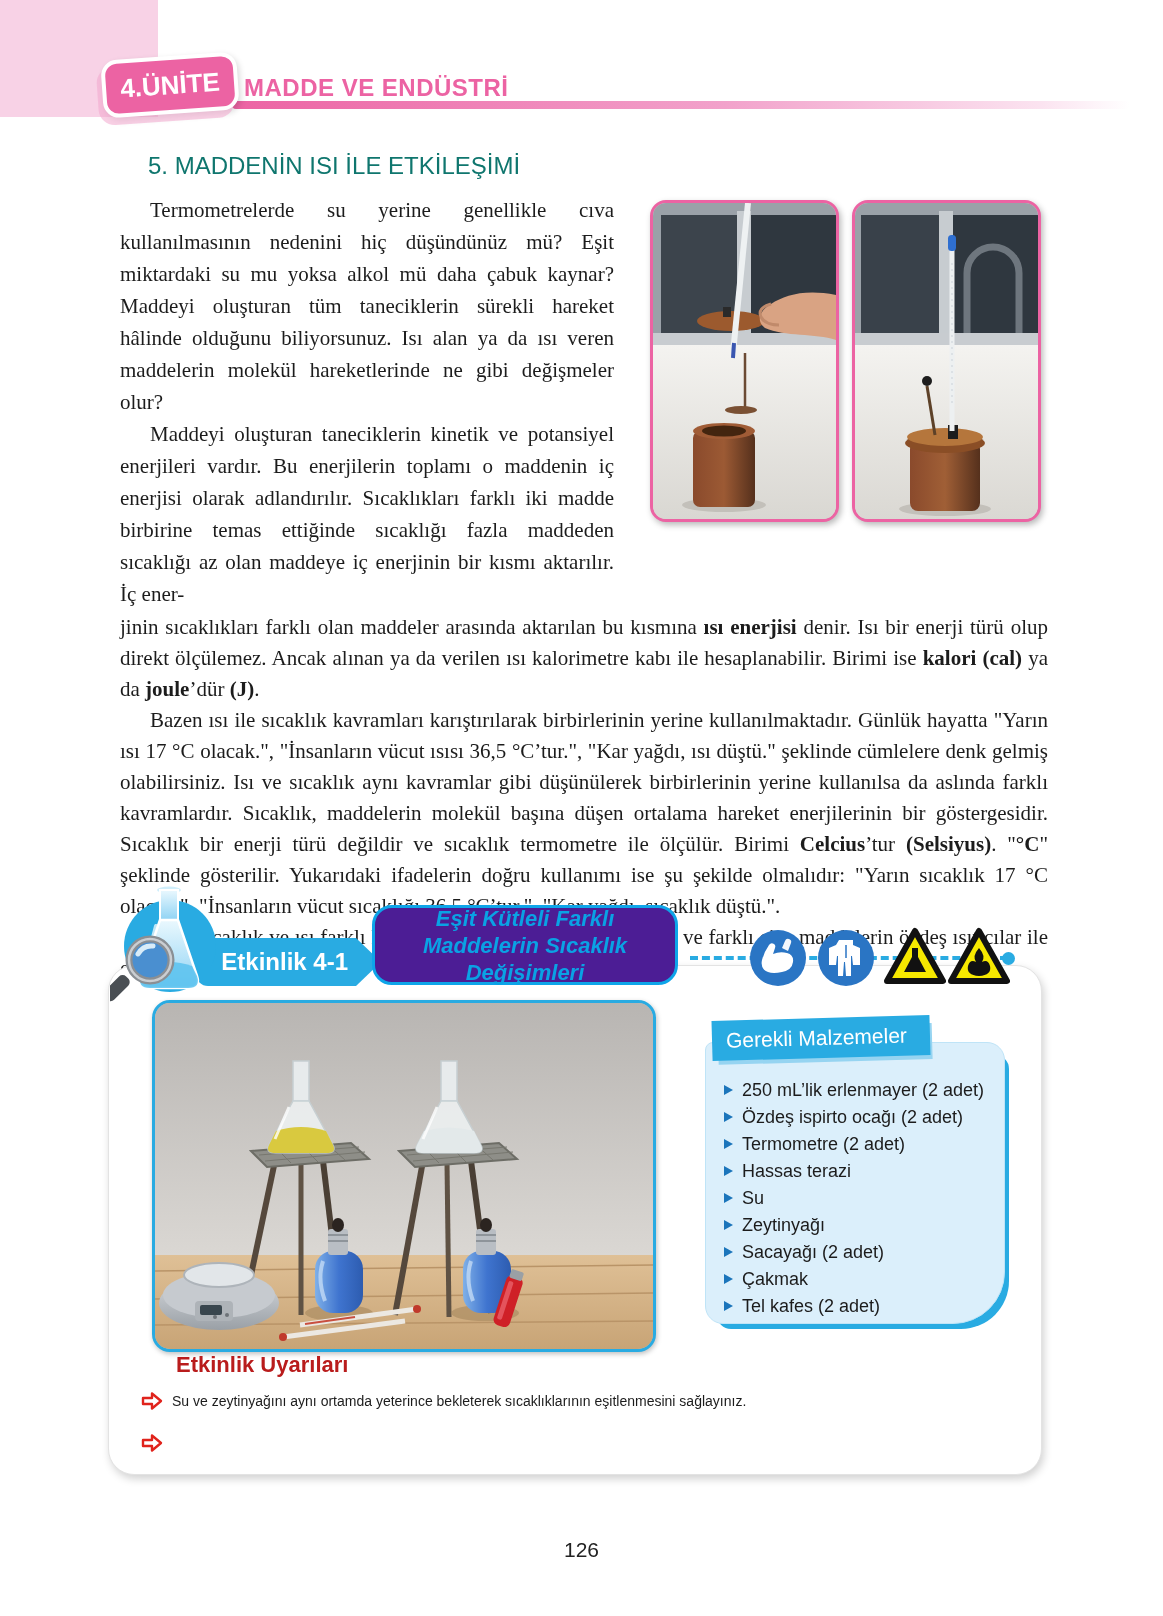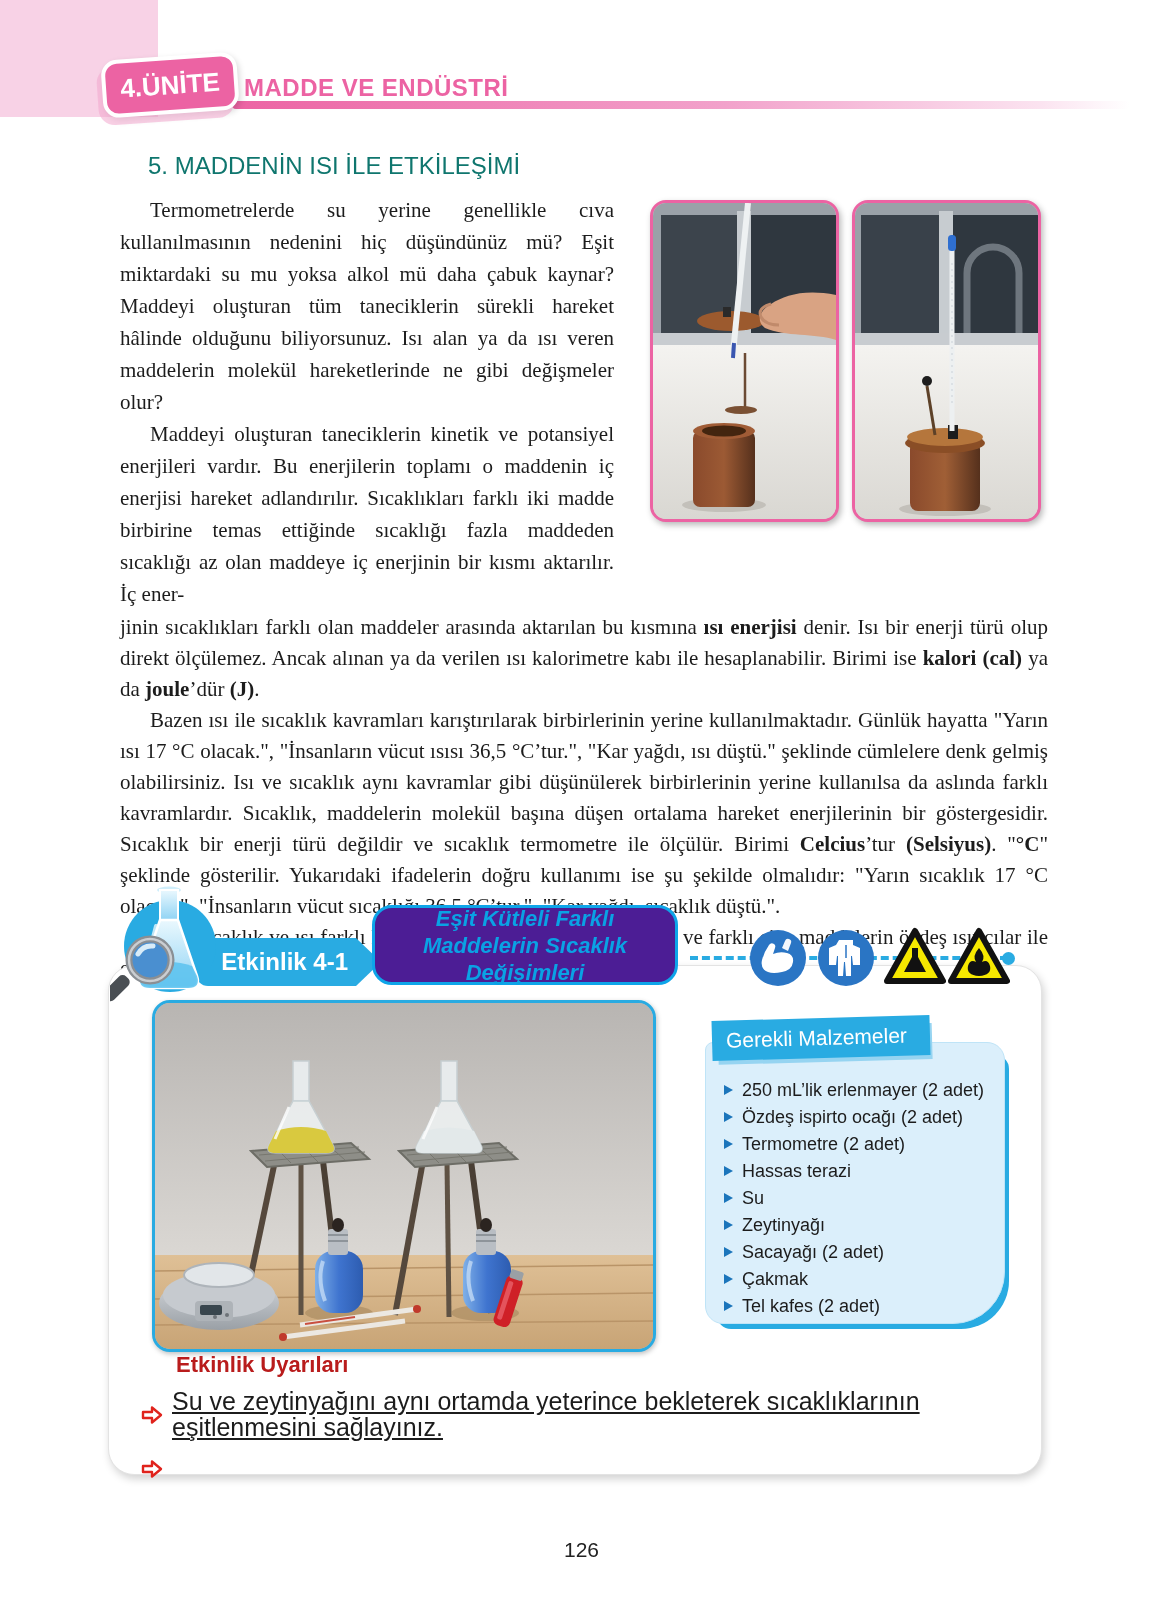--- a/index.html
+++ b/index.html
@@ -56,42 +56,42 @@
     transform:rotate(-1.6deg);box-shadow:4px 6px 0 -2px #96d4f1;}
   .materials-body{position:absolute;left:705px;top:1042px;width:300px;height:282px;background:#dbeffb;
     border:1px solid #bfe4f7;border-radius:8px 18px 52px 18px;box-shadow:8px 9px 0 -4px #29abe2;z-index:2;box-sizing:border-box;
     padding:34px 10px 8px 18px;}
   .materials-body ul{list-style:none;margin:0;padding:0;}
   .materials-body li{display:flex;align-items:flex-start;font-size:18px;line-height:27px;white-space:nowrap;}
   .tri-bullet{width:0;height:0;border-left:9px solid #1b75bb;border-top:5.5px solid transparent;
     border-bottom:5.5px solid transparent;margin:8px 9px 0 0;flex:0 0 auto;}
   .warn-heading{position:absolute;left:176px;top:1352px;color:#b91c1c;font-weight:bold;font-size:22px;z-index:1;}
   .warnings{position:absolute;left:140px;top:1388px;width:890px;z-index:1;}
-  .warn-item{display:flex;align-items:center;font-size:25px;line-height:26px;margin-bottom:16px;text-decoration:underline;}
+  .warn-item{display:flex;align-items:flex-start;font-size:14px;line-height:26px;margin-bottom:16px;}
   .warn-arrow{flex:0 0 auto;margin:1px 8px 0 0;}
   .page-number{position:absolute;left:0;top:1538px;width:100%;text-align:center;font-size:21px;color:#222;}
   .b{font-weight:bold;}
 </style>
 </head>
 <body>
 
 <div class="page">
 
   <div class="corner-block"></div>
   <div class="unit-badge">4.ÜNİTE</div>
   <div class="unit-title">MADDE VE ENDÜSTRİ</div>
   <div class="header-bar"></div>
 
   <div class="main">
     <h1 class="section-title">5. MADDENİN ISI İLE ETKİLEŞİMİ</h1>
 
     <div class="two-col">
       <div class="text-col">
         <p class="indent">Termometrelerde su yerine genellikle cıva kullanılmasının nedenini hiç düşündünüz mü? Eşit miktardaki su mu yoksa alkol mü daha çabuk kaynar? Maddeyi oluşturan tüm taneciklerin sürekli hareket hâlinde olduğunu biliyorsunuz. Isı alan ya da ısı veren maddelerin molekül hareketlerinde ne gibi değişmeler olur?</p>
-        <p class="indent">Maddeyi oluşturan taneciklerin kinetik ve potansiyel enerjileri vardır. Bu enerjilerin toplamı o maddenin iç enerjisi hareket adlandırılır. Sıcaklıkları farklı iki madde birbirine temas ettiğinde sıcaklığı fazla maddeden sıcaklığı az olan maddeye iç enerjinin bir kısmı aktarılır. İç ener-</p>
+        <p class="indent">Maddeyi oluşturan taneciklerin kinetik ve potansiyel enerjileri vardır. Bu enerjilerin toplamı o maddenin iç enerjisi olarak adlandırılır. Sıcaklıkları farklı iki madde birbirine temas ettiğinde sıcaklığı fazla maddeden sıcaklığı az olan maddeye iç enerjinin bir kısmı aktarılır. İç ener-</p>
       </div>
 
       <div class="photo-col">
 
         <figure class="photo-frame" style="margin:0">
           <svg width="183" height="316" viewBox="0 0 183 316">
             <defs>
               <linearGradient id="cupg1" x1="0" y1="0" x2="1" y2="0">
                 <stop offset="0" stop-color="#8a4a2c"></stop>
                   <stop offset=".5" stop-color="#9c5a34"></stop>

